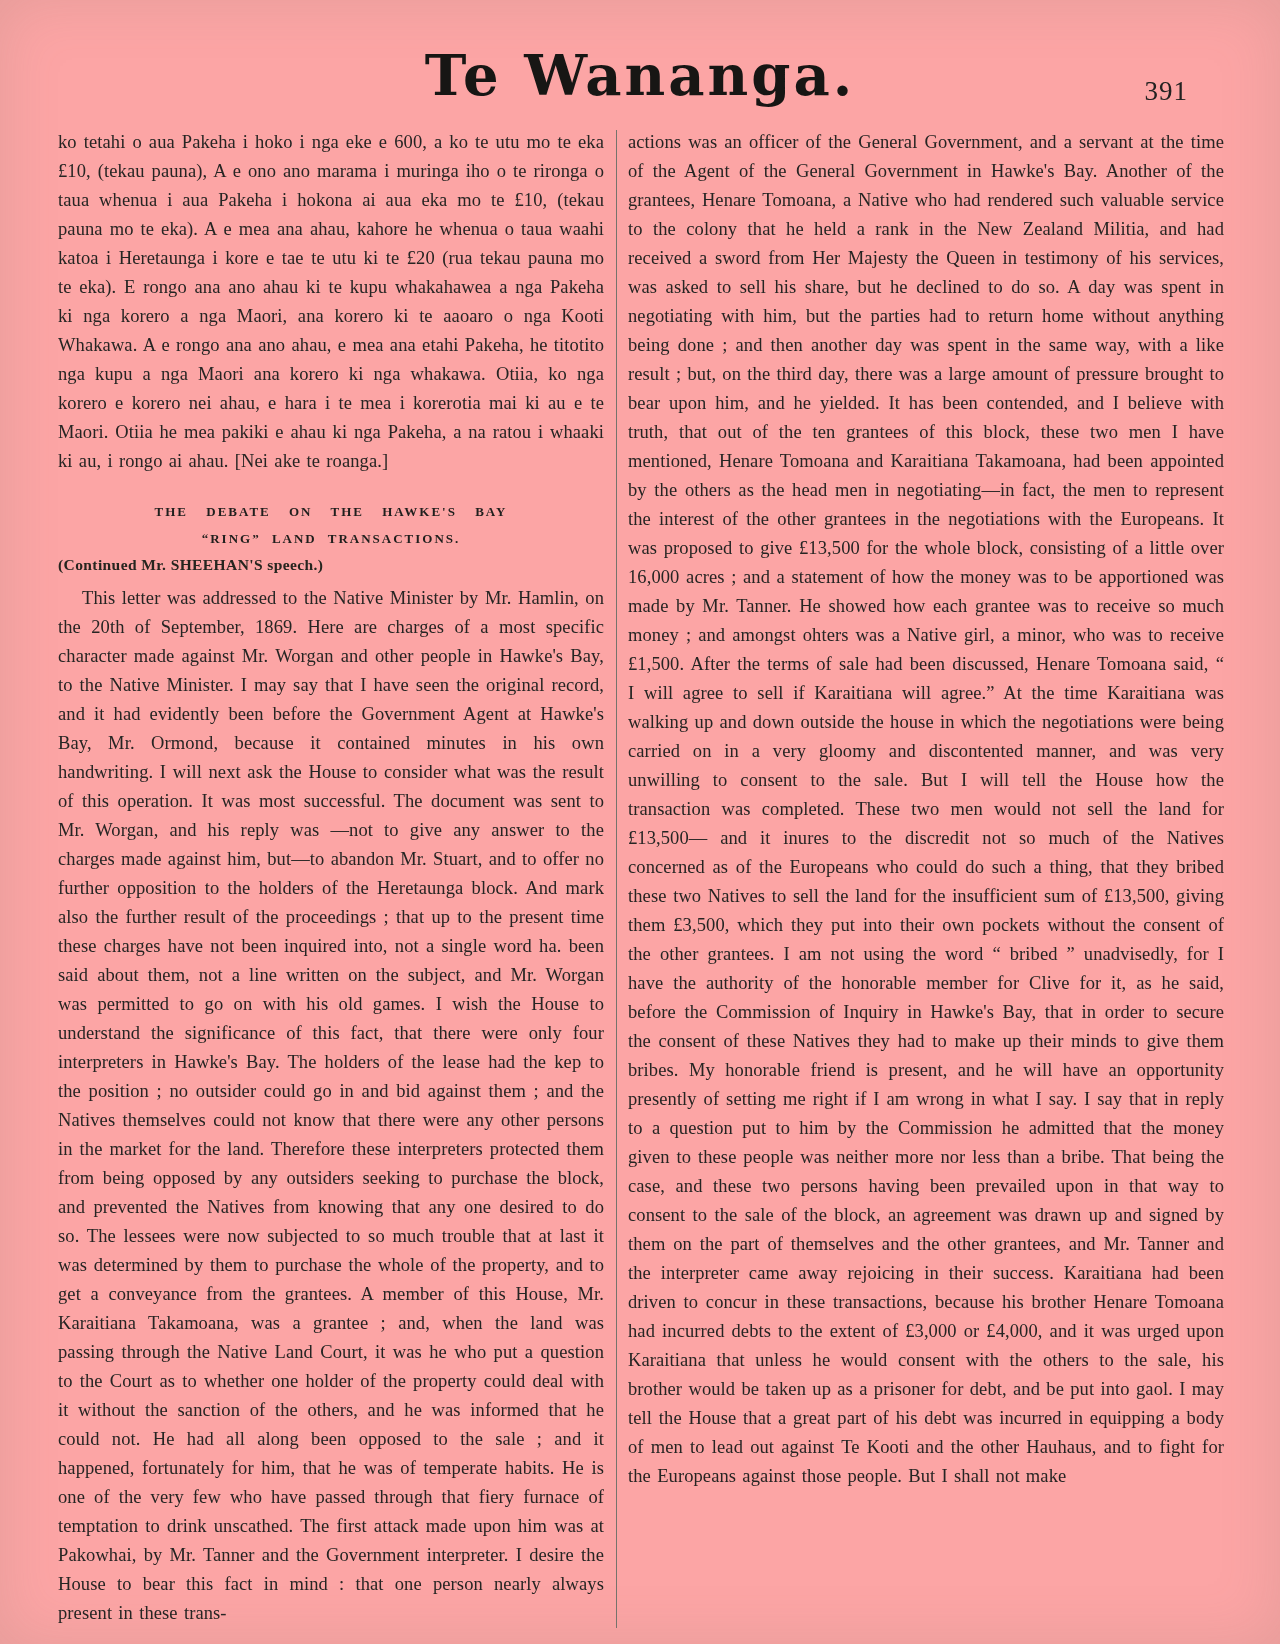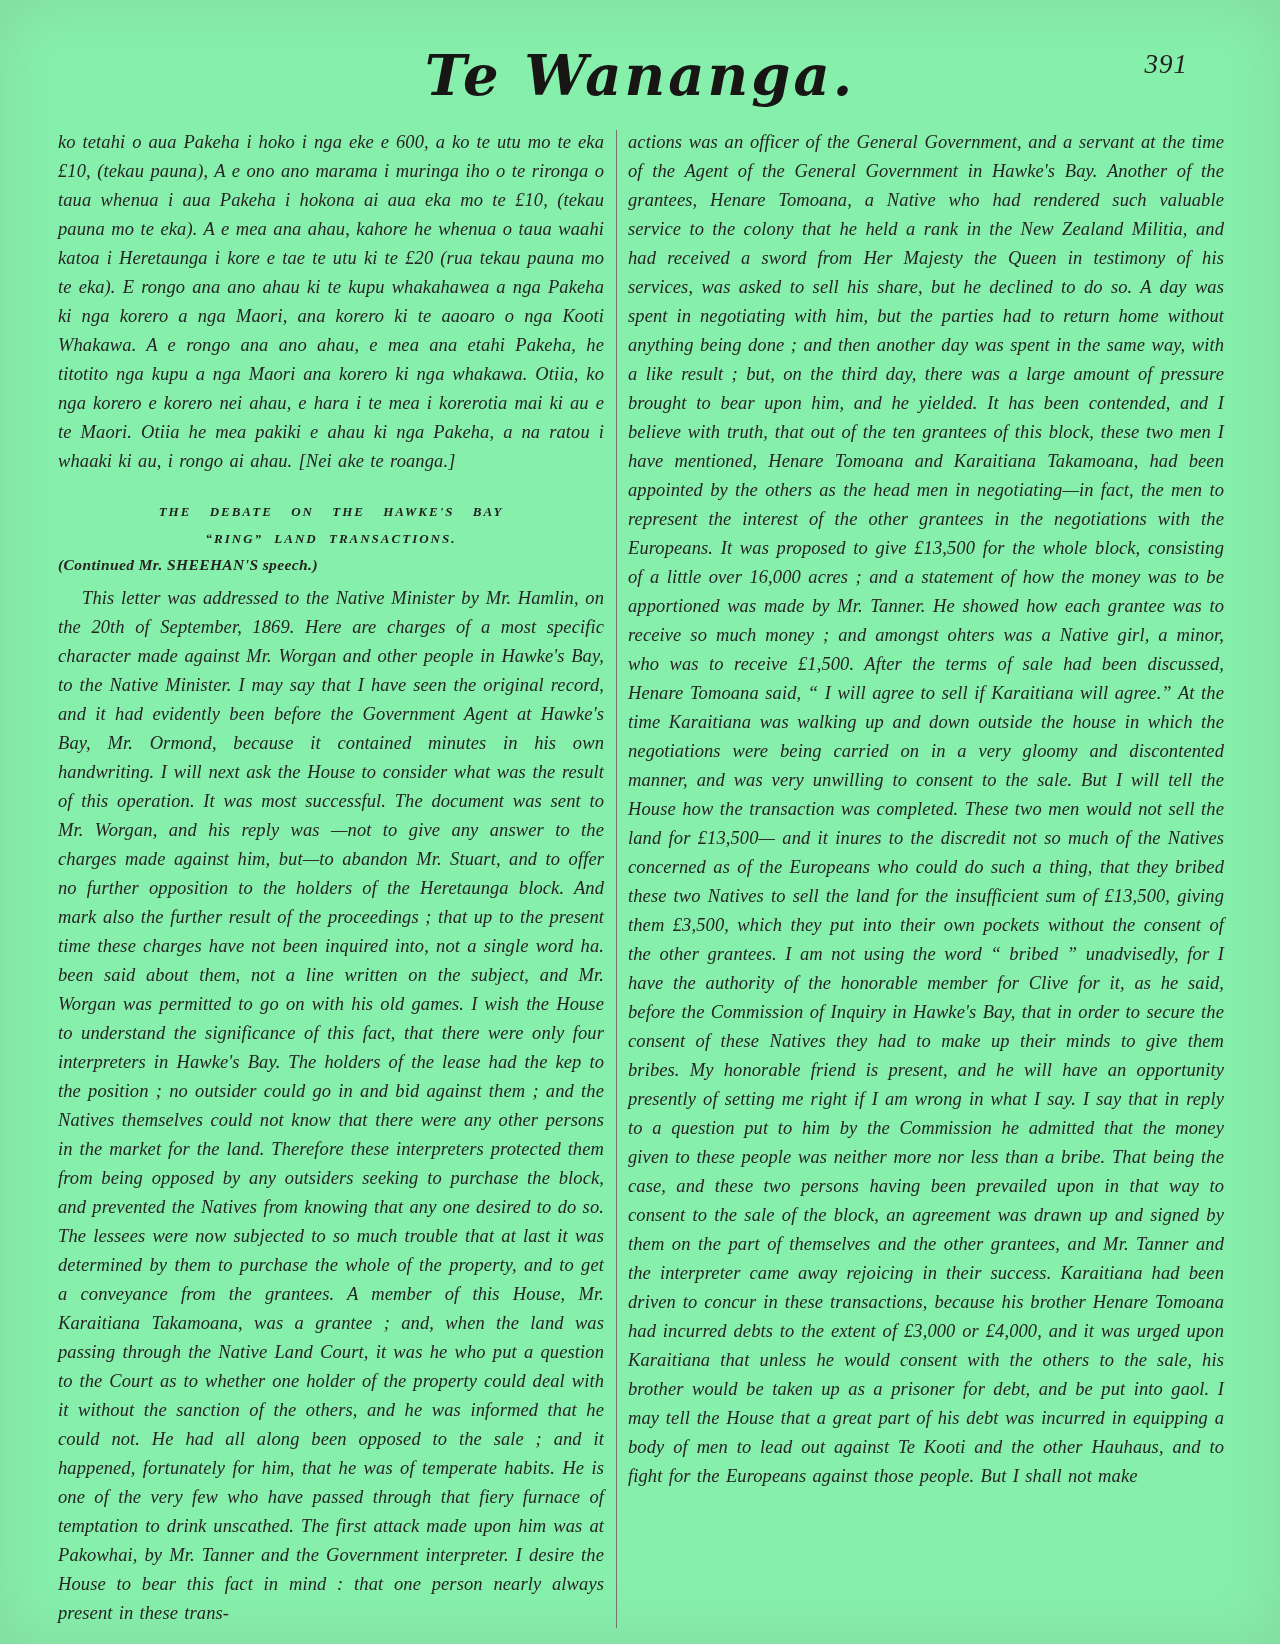--- a/index.html
+++ b/index.html
@@ -6,46 +6,45 @@
   html, body { margin: 0; padding: 0; }
   body {
     width: 1280px;
     height: 1644px;
     background: #efede7;
     font-family: "Liberation Serif", "DejaVu Serif", serif;
   }
   .page {
     position: absolute;
     inset: 0;
-    background: #86efac;
+    background: #fca5a5;
     color: #222120;
     overflow: hidden;
     box-shadow: inset 0 0 60px rgba(120,115,100,0.18);
-    font-style: italic;
   }
   .masthead-row {
     position: relative;
     height: 128px;
   }
   .masthead {
     margin: 0;
     position: absolute;
     top: 42px;
     left: 0;
     right: 0;
     text-align: center;
     font-family: "DejaVu Serif", "Liberation Serif", serif;
     font-size: 56px;
     font-weight: 700;
     letter-spacing: 3px;
     color: #171614;
   }
   .page-number {
     position: absolute;
-    top: 49px;
+    top: 76px;
     right: 92px;
     font-size: 27px;
     letter-spacing: 1px;
     color: #232221;
   }
   .columns {
     position: absolute;
     top: 128px;
     left: 58px;
     width: 1166px;

